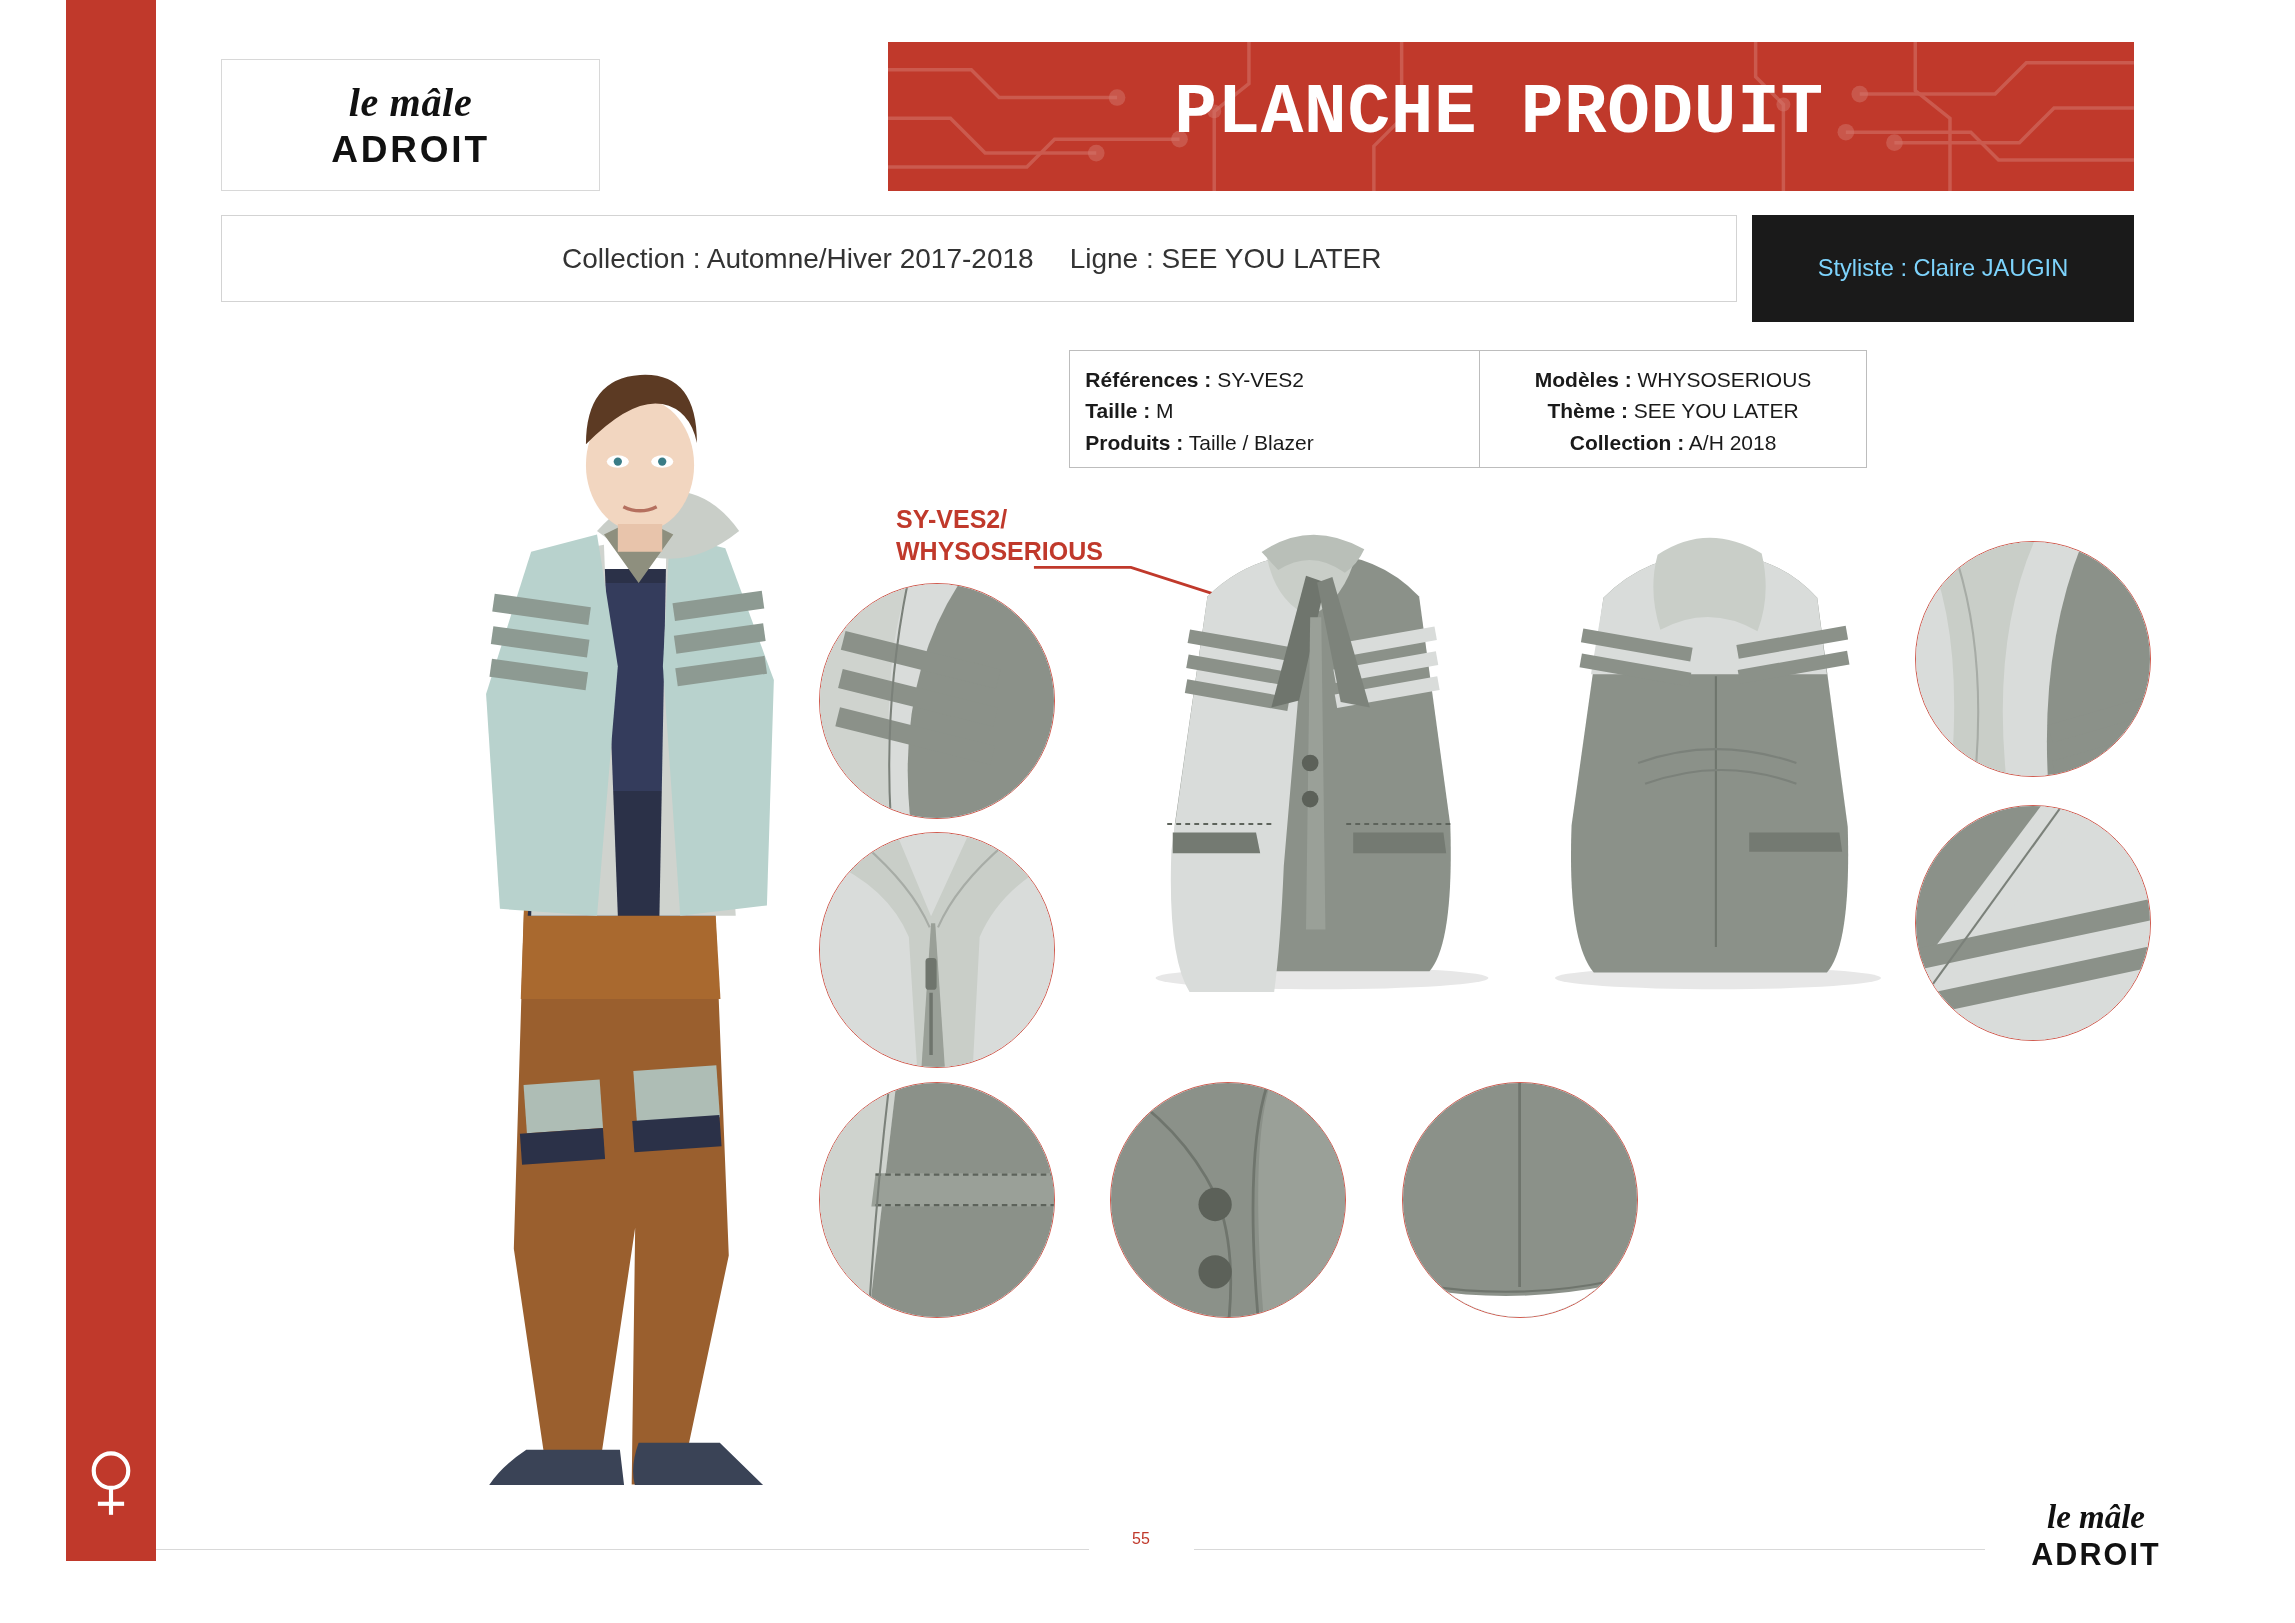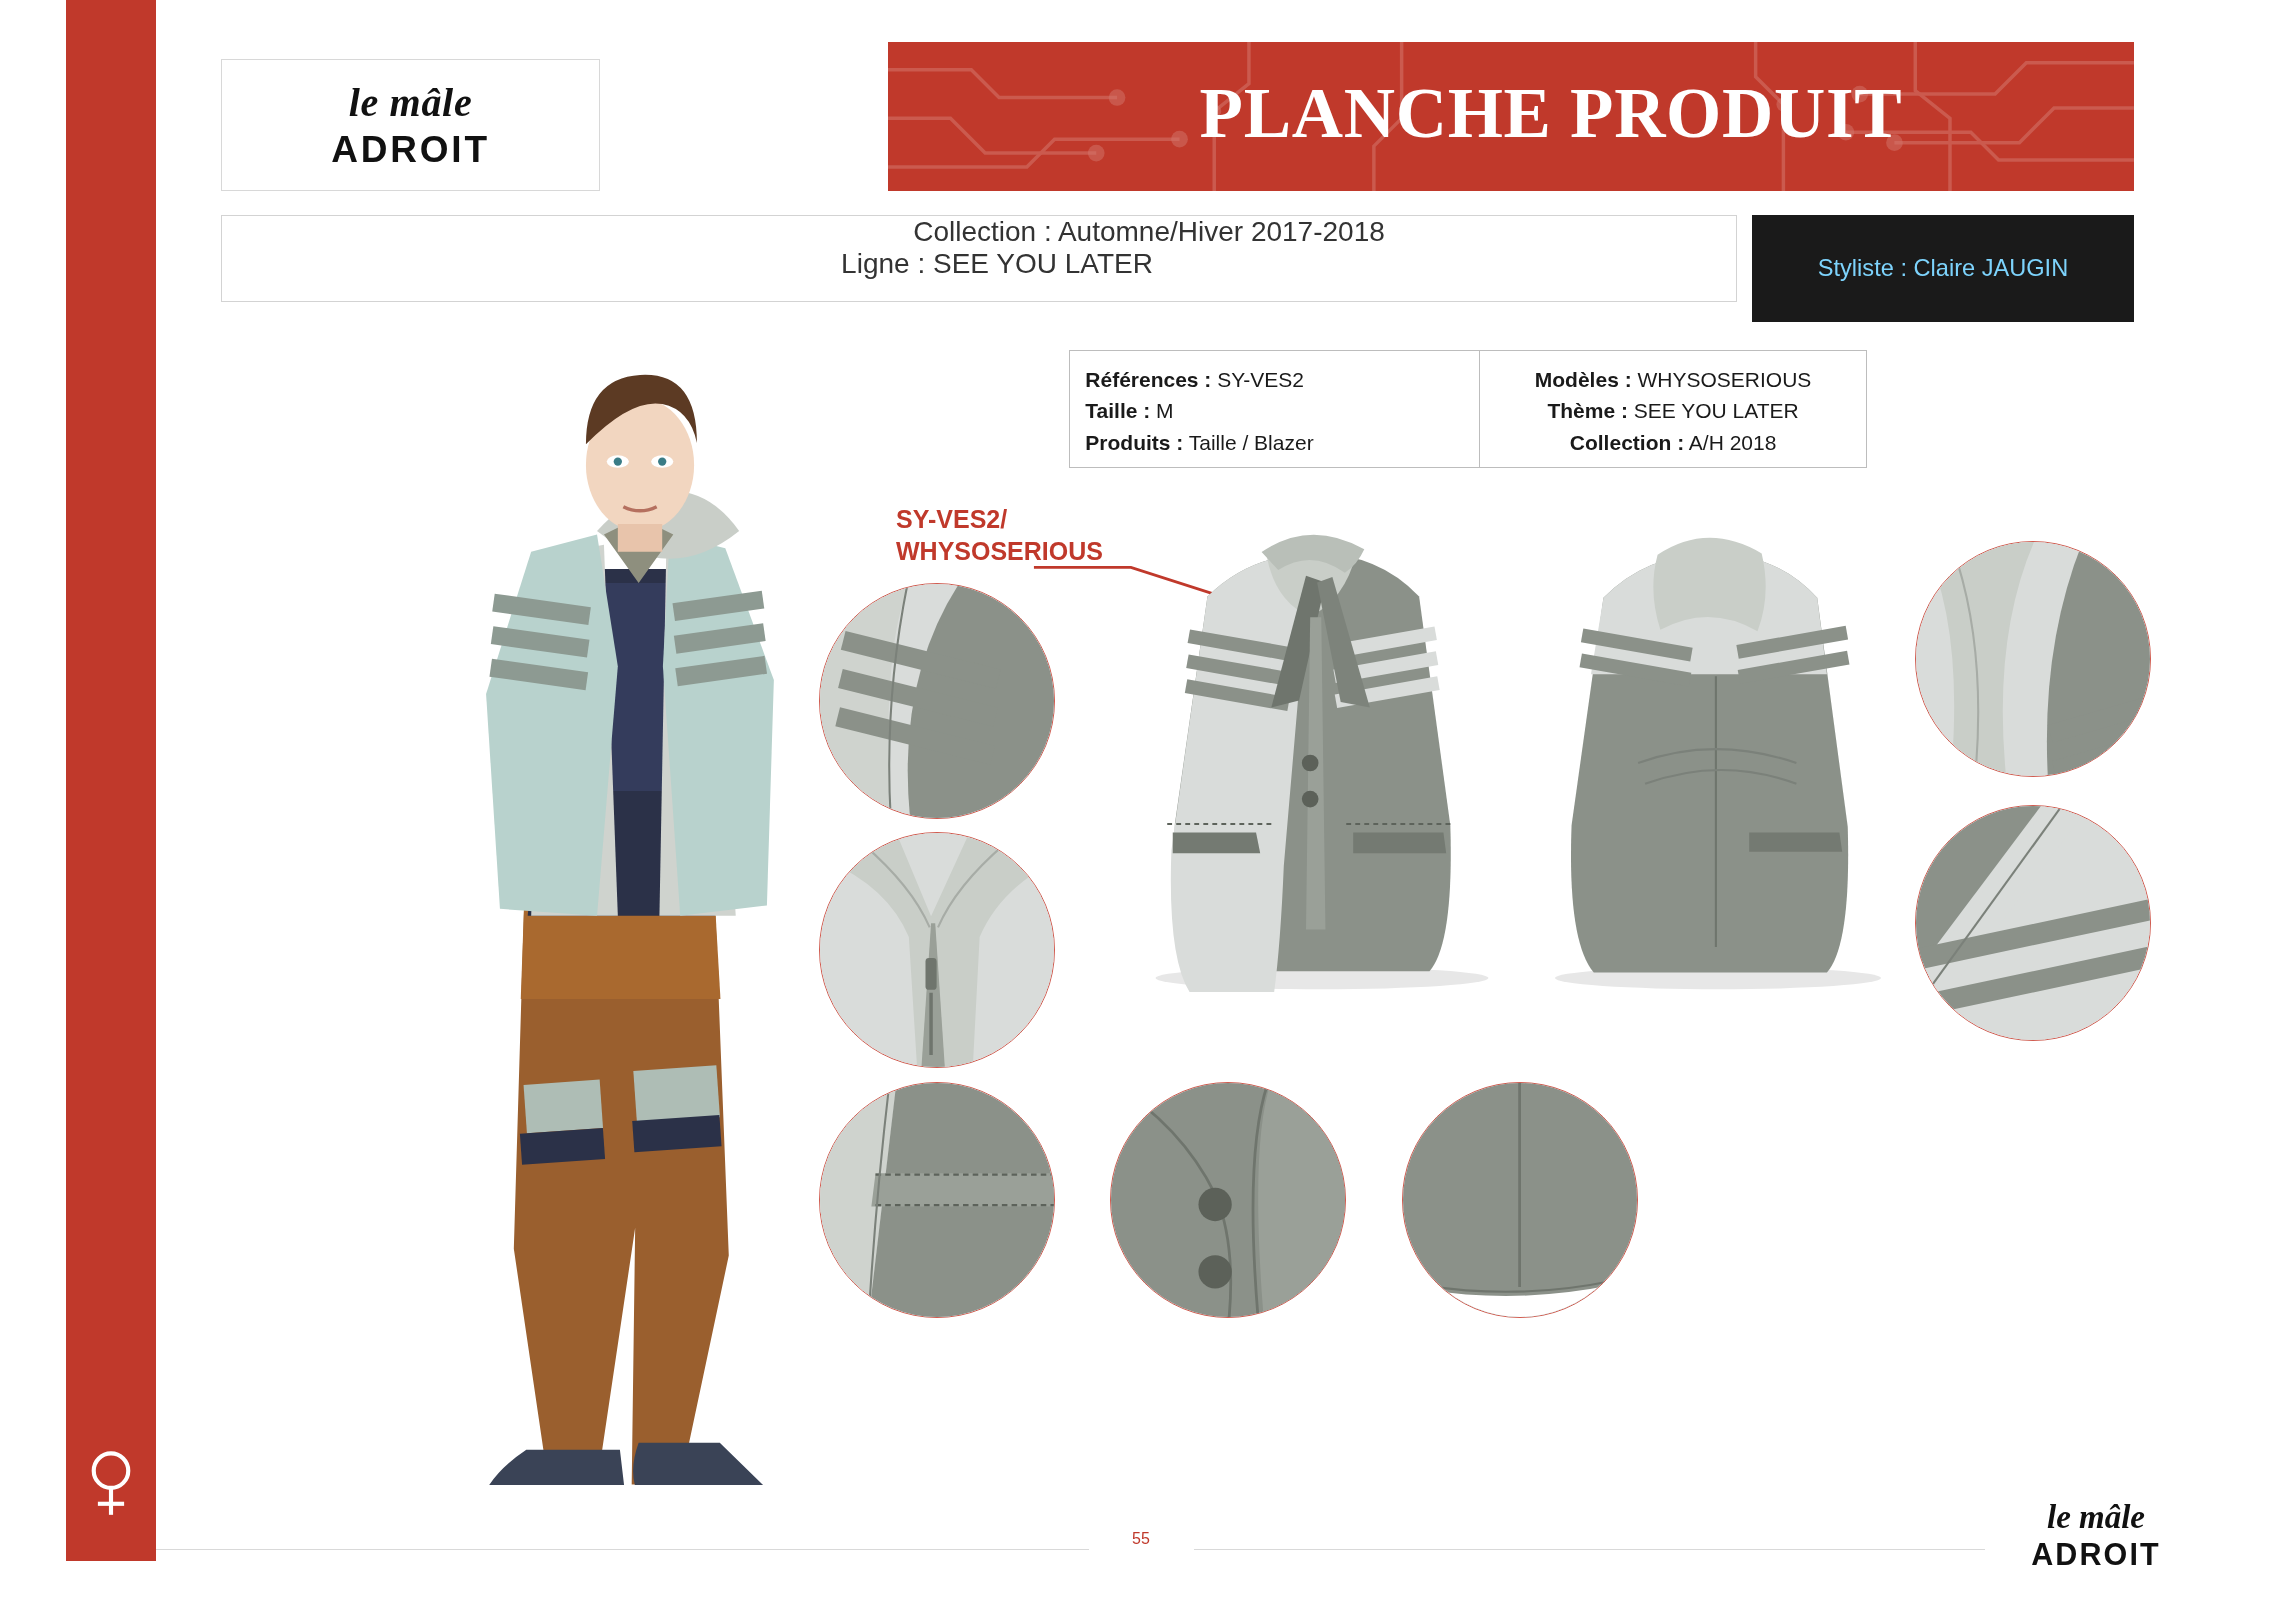--- a/index.html
+++ b/index.html
@@ -24,27 +24,27 @@
   .gender-symbol svg { display: block; }
 
   
   .header-bar {
     position: absolute; left: 888px; top: 42px; width: 1246px; height: 149px;
     background: #c0392b;
     overflow: hidden;
   }
   .circuit { position: absolute; inset: 0; opacity: .30; }
   .header-title {
-    position: absolute; left: 928px; top: 73px; width: 1246px;
+    position: absolute; left: 876px; top: 73px; width: 1246px;
     text-align: center;
     color: #ffffff;
     font-size: 71px;
     font-weight: bold;
     letter-spacing: 0.7px;
-    font-family: Liberation Serif, serif;
+    font-family: Liberation Mono, monospace;
   }
 
   
   .logo-box {
     position: absolute; left: 221px; top: 59px; width: 379px; height: 132px;
     background: #ffffff; border: 1.4px solid #d8d8d8;
     display: flex; flex-direction: column; align-items: center; justify-content: center;
   }
   .logo-line1 {
     font-family: "Liberation Serif", serif;
@@ -53,21 +53,21 @@
   }
   .logo-line2 {
     font-size: 37px; font-weight: bold; color: #111;
     letter-spacing: 2.8px; margin-top: 2.8px;
   }
 
   
   .info-strip {
     position: absolute; left: 221px; top: 215px; width: 1516px; height: 87px;
     border: 1.4px solid #d3d3d3; background: #ffffff;
-    display: flex; align-items: center; flex-direction: column;
+    display: flex; align-items: center;
   }
   .info-strip .collection { margin-left: 340px; font-size: 28px; color: #333; }
   .info-strip .ligne { margin-left: 36px; font-size: 28px; color: #333; }
   .stylist-box {
     position: absolute; left: 1752px; top: 215px; width: 382px; height: 107px;
     background: #1a1a1a; color: #7dd3fc;
     display: flex; align-items: center; justify-content: center;
     font-size: 23.6px;
   }
 

